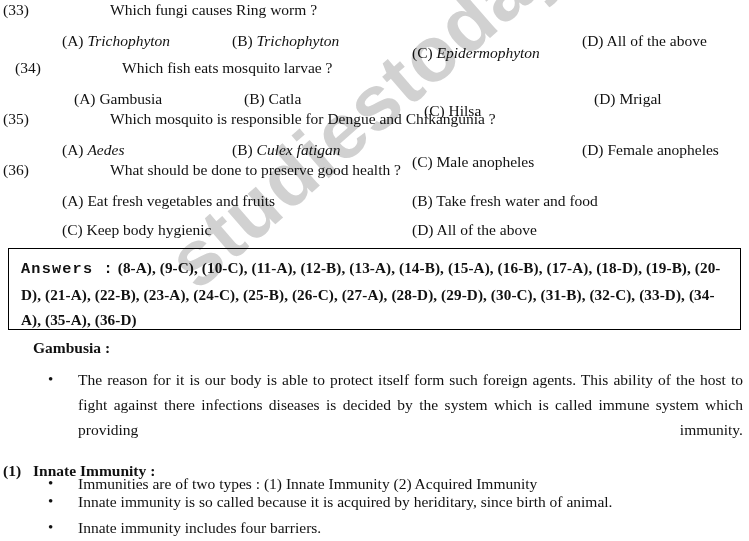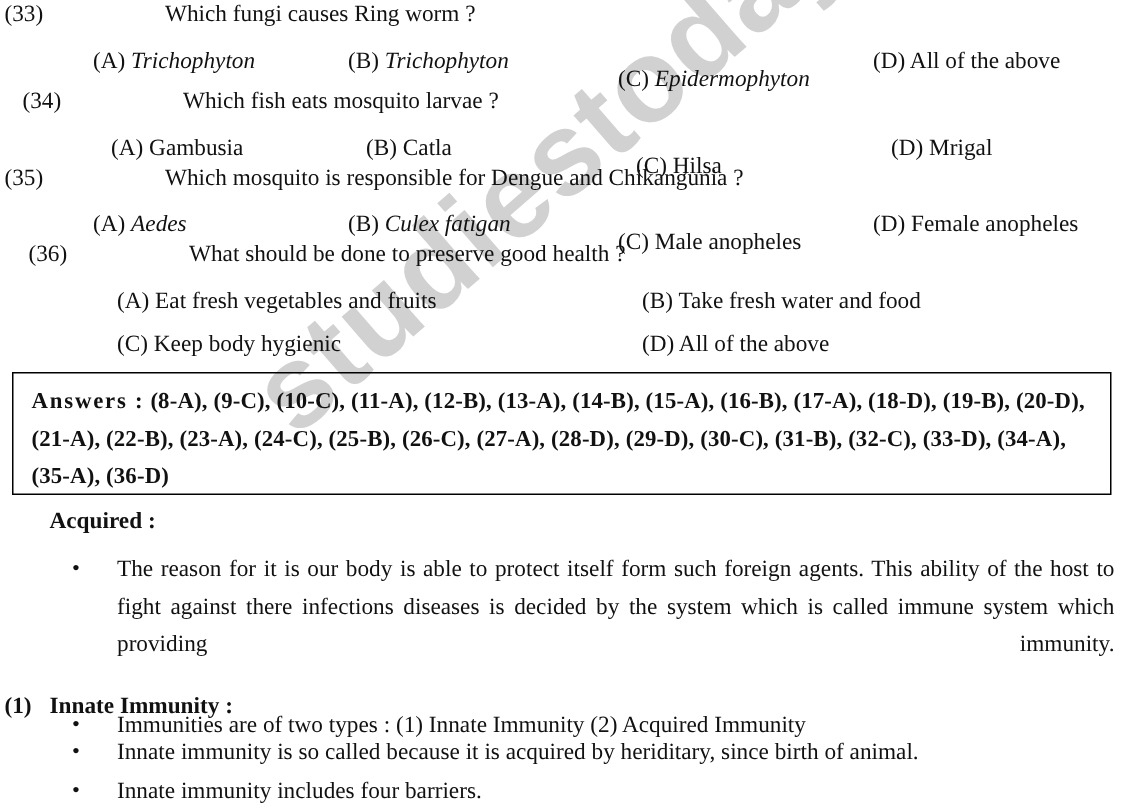--- a/index.html
+++ b/index.html
@@ -81,41 +81,41 @@
   .c1 { left: 62px; }
   .c2 { left: 232px; }
   .c3 { left: 412px; margin-top: 12px; }
   .c4 { left: 582px; }
   .w1 { left: 62px; }
   .w2 { left: 412px; }
 
   .q33 { position: absolute; top: 2px;   left: 0; right: 0; }
   .q34 { position: absolute; top: 60px;  left: 12px; right: 0; }
   .q35 { position: absolute; top: 111px; left: 0; right: 0; }
-  .q36 { position: absolute; top: 162px; left: 16px; right: 0; }
+  .q36 { position: absolute; top: 162px; left: 0; right: 0; }
 
   .qhead { height: 30px; gap: 48px; }
 
   
   .answers-box {
     position: absolute;
     left: 8px;
     top: 248px;
     width: 733px;
     height: 82px;
     box-sizing: border-box;
     border: 1.6px solid #000000;
     padding: 6px 8px 4px 12px;
     font-weight: 700;
     font-size: 15.2px;
     line-height: 25px;
     letter-spacing: 0.1px;
     background: transparent;
   }
-  .answers-box .ans-label { letter-spacing: 1.2px; }
+  .answers-box .ans-label { letter-spacing: 1.2px; font-family: Liberation Mono, monospace; }
 
   
   .sec-immunity {
     position: absolute;
     top: 340px;
     left: 0;
     right: 0;
   }
   .heading {
     font-weight: 700;
@@ -232,21 +232,21 @@
         <span class="opt w2"><span class="lbl">(D)</span> <span class="val">All of the above</span></span>
       </div>
     </div>
 
     <div class="answers-box">
       <span class="ans-label">Answers :</span>
       <span>(8-A), (9-C), (10-C), (11-A), (12-B), (13-A), (14-B), (15-A), (16-B), (17-A), (18-D), (19-B), (20-D), (21-A), (22-B), (23-A), (24-C), (25-B), (26-C), (27-A), (28-D), (29-D), (30-C), (31-B), (32-C), (33-D), (34-A), (35-A), (36-D)</span>
     </div>
 
     <div class="sec-immunity">
-      <div class="heading">Acquired :</div>
+      <div class="heading">Gambusia :</div>
 
       <div class="bullet-item">
         <span class="dot">•</span>
         <span class="txt">The reason for it is our body is able to protect itself form such foreign agents. This ability of the host to fight against there infections diseases is decided by the system which is called immune system which providing immunity.</span>
       </div>
 
       <div class="bullet-item nojust" style="margin-top:4px;">
         <span class="dot">•</span>
         <span class="txt">Immunities are of two types : (1) Innate Immunity (2) Acquired Immunity</span>
       </div>

